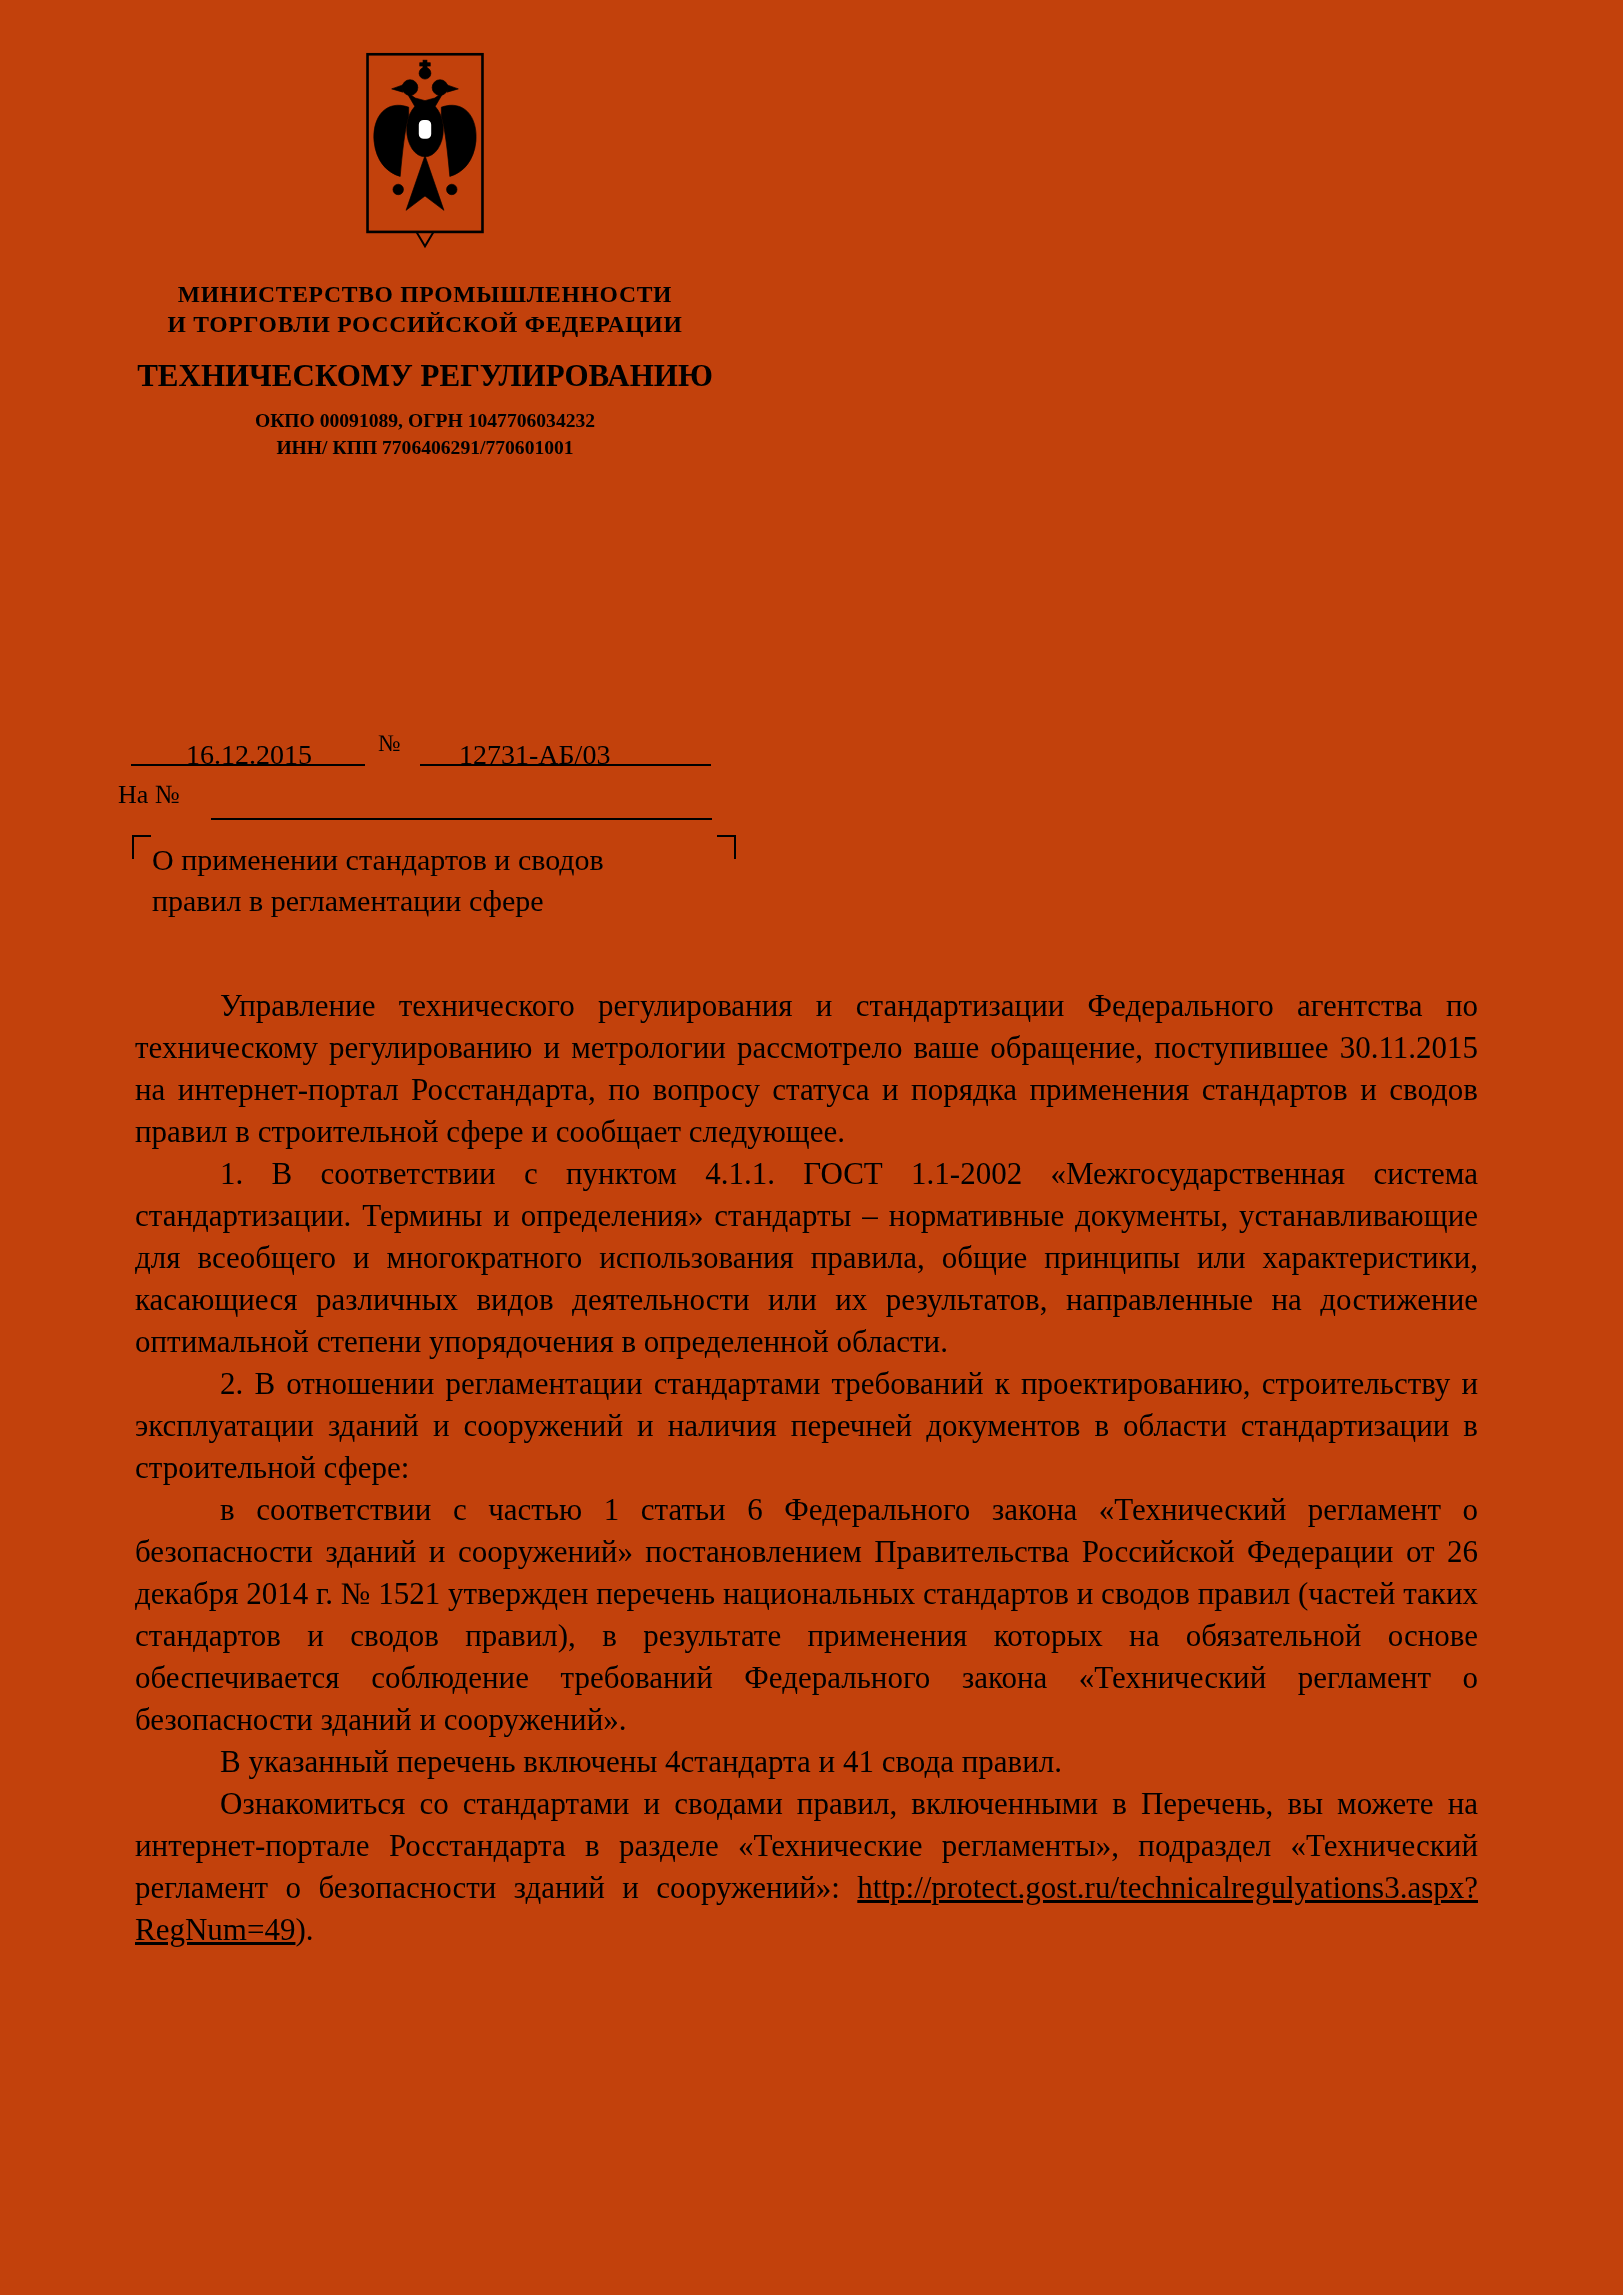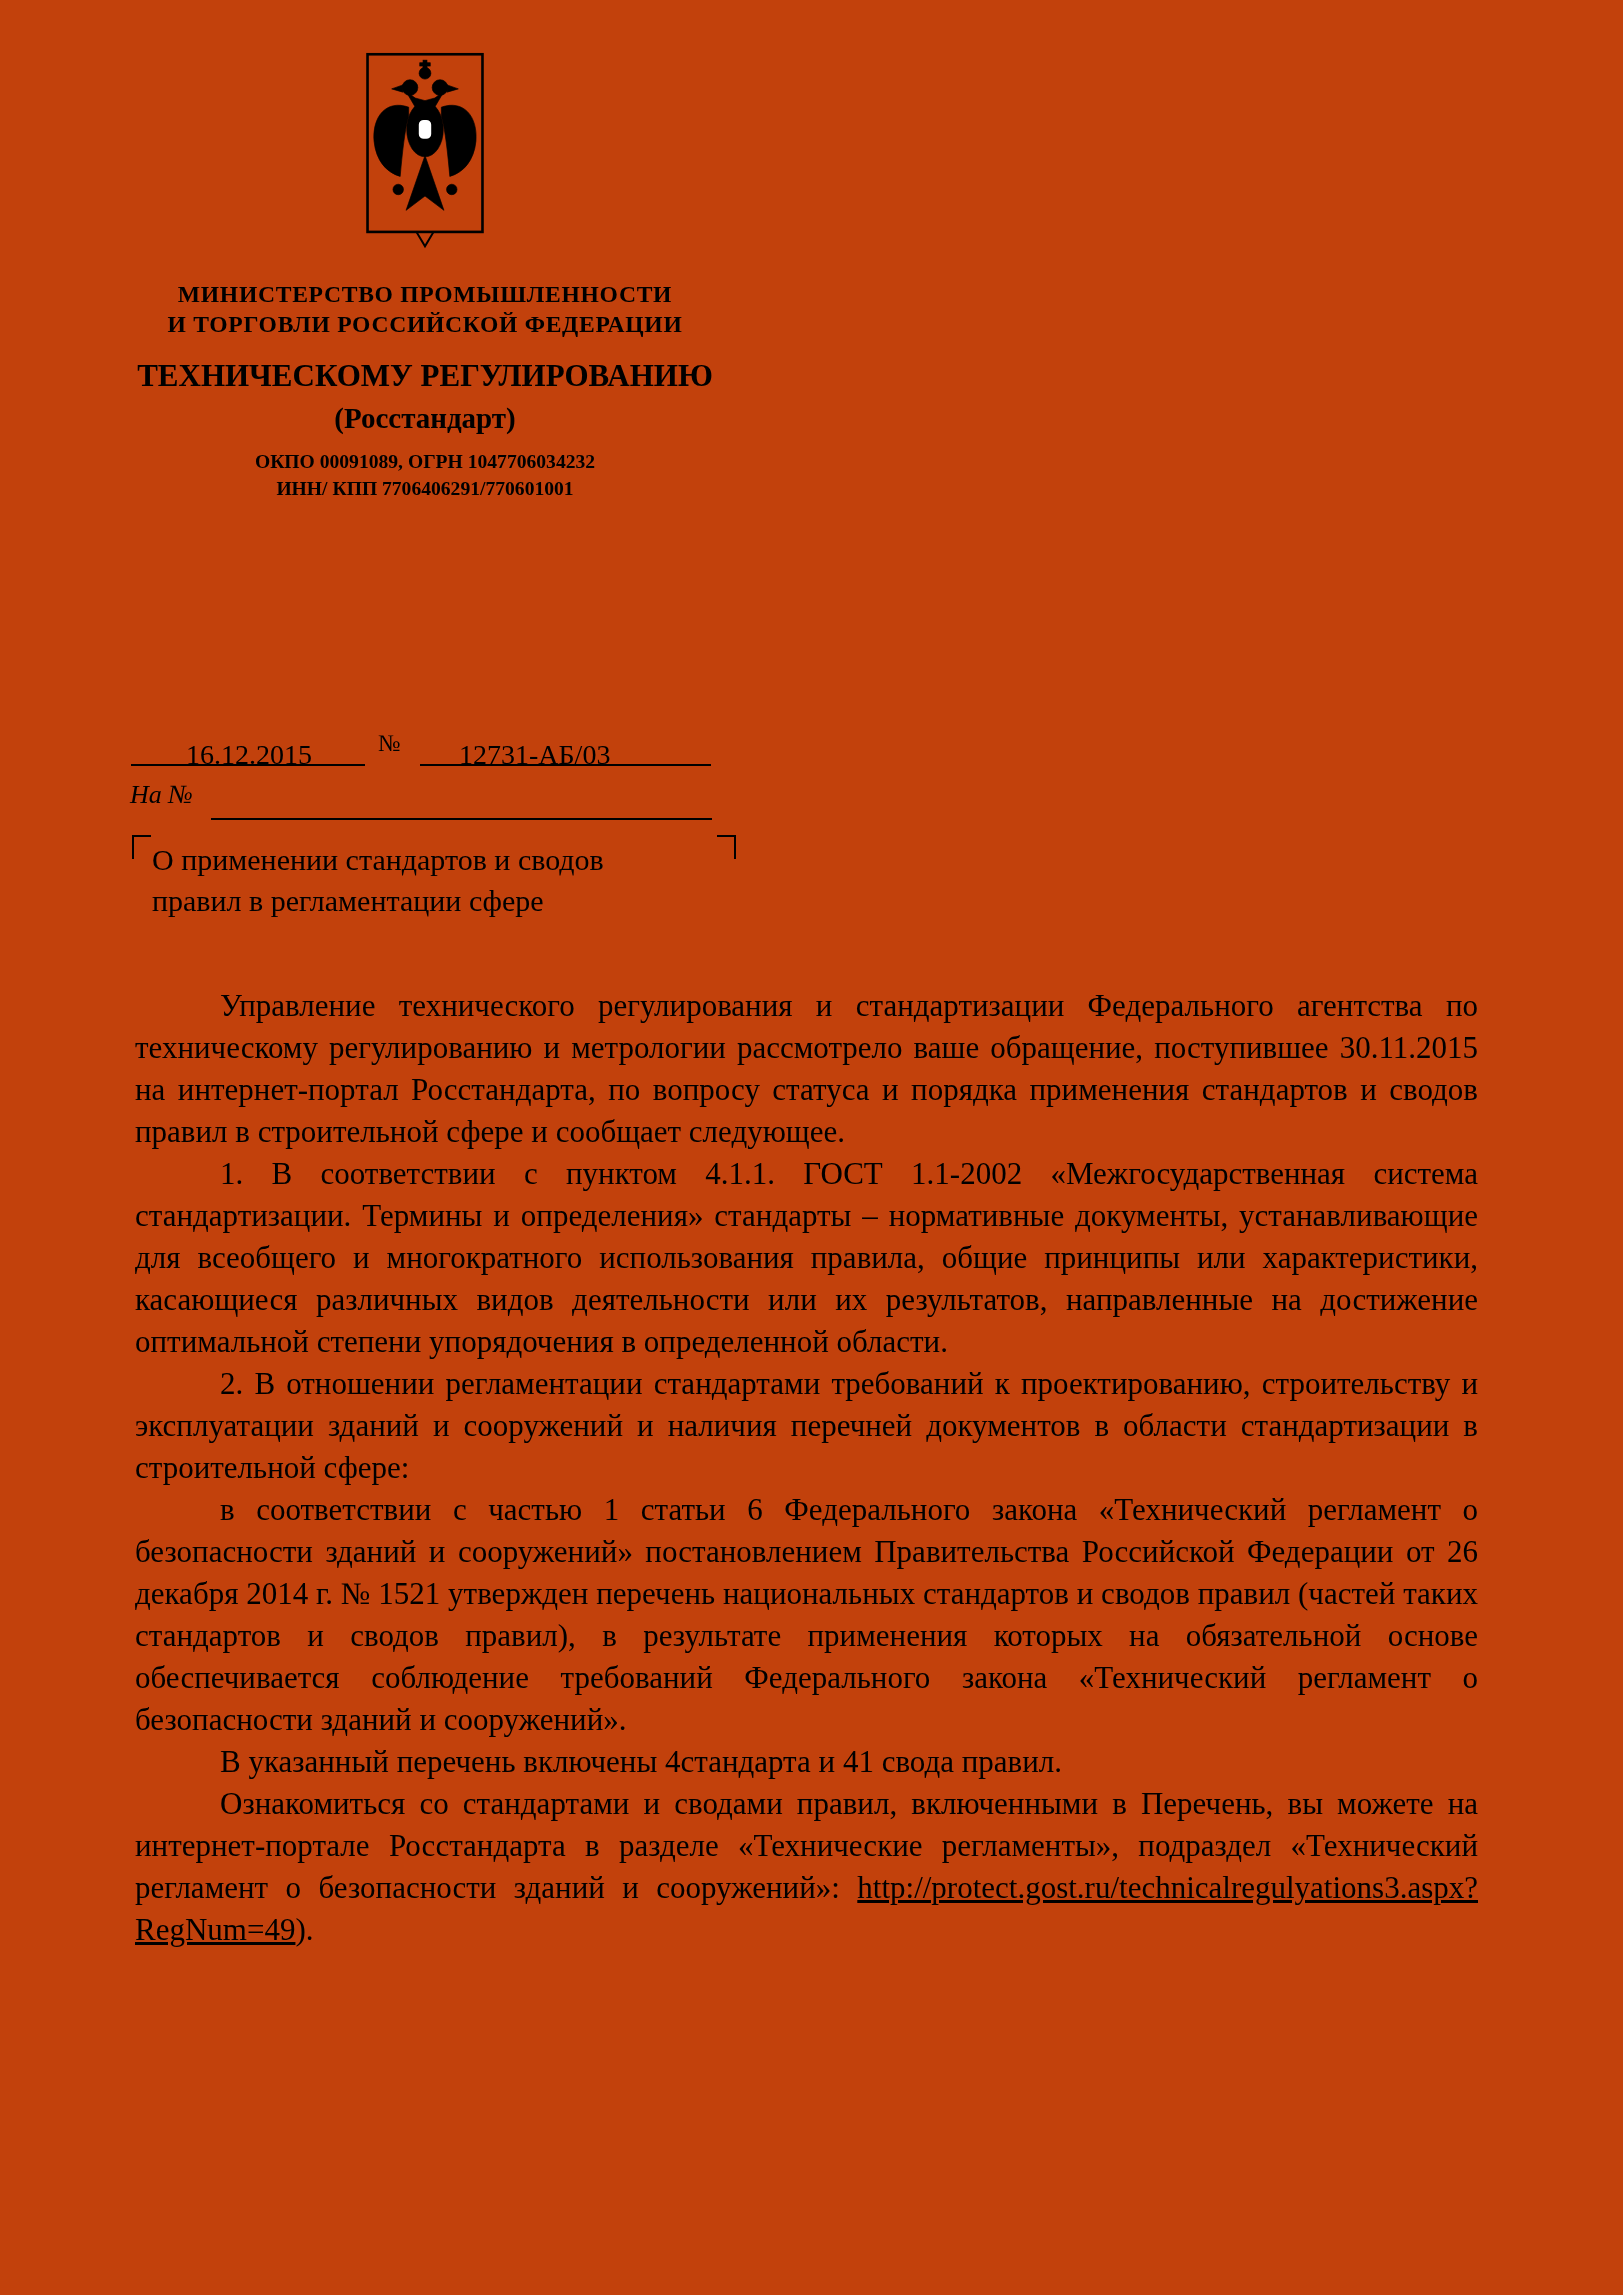--- a/index.html
+++ b/index.html
@@ -83,38 +83,37 @@
 
     <div class="ministry">
       <div>МИНИСТЕРСТВО ПРОМЫШЛЕННОСТИ</div>
       <div>И ТОРГОВЛИ РОССИЙСКОЙ ФЕДЕРАЦИИ</div>
     </div>
 
     <div class="agency">
       <div>ТЕХНИЧЕСКОМУ РЕГУЛИРОВАНИЮ</div>
     </div>
 
-    <div class="rosstandart">(Росстандарт)</div>
 
 
     <div class="reg">
       <div>ОКПО 00091089, ОГРН 1047706034232</div>
       <div>ИНН/ КПП 7706406291/770601001</div>
     </div>
   </div>
 
   <div class="rule" style="left:131px;top:764px;width:234px;"></div>
   <div class="ref-text" style="left:186px;top:739px;">16.12.2015</div>
 
   <div class="no-sign" style="left:378px;top:730px;">№</div>
 
   <div class="rule" style="left:420px;top:764px;width:291px;"></div>
   <div class="ref-text" style="left:459px;top:739px;">12731-АБ/03</div>
 
-  <div class="na-label" style="left:130px;top:780px;font-style:italic;">На №</div>
+  <div class="na-label" style="left:118px;top:780px;">На №</div>
   <div class="rule" style="left:211px;top:818px;width:501px;"></div>
 
   <div class="corner-l" style="left:132px;top:835px;"></div>
   <div class="corner-r" style="left:717px;top:835px;"></div>
   <div class="subject">
     <div>О применении стандартов и сводов</div>
     <div>правил в регламентации сфере</div>
   </div>
 
   <div class="body-text">

